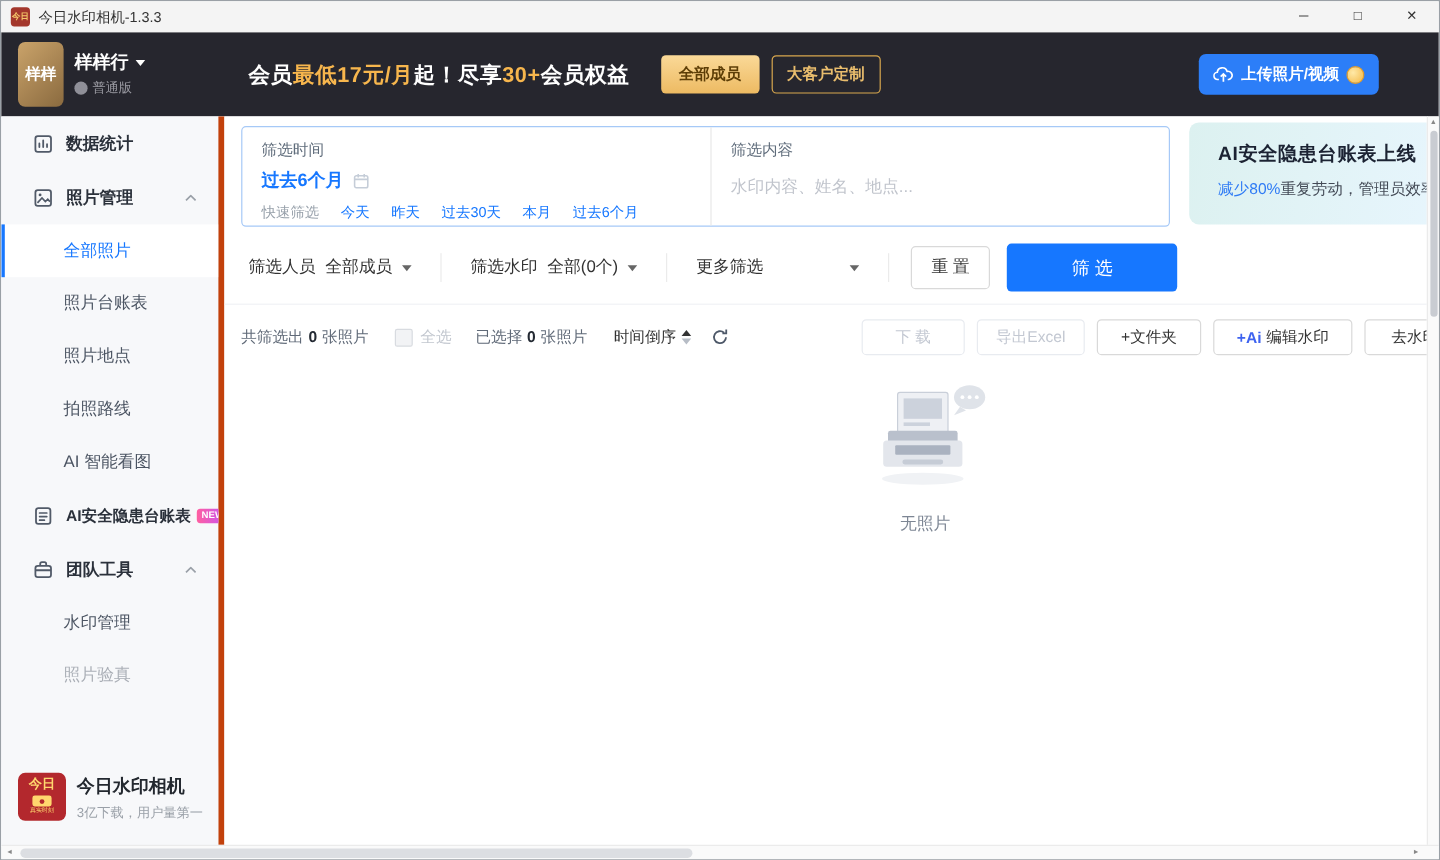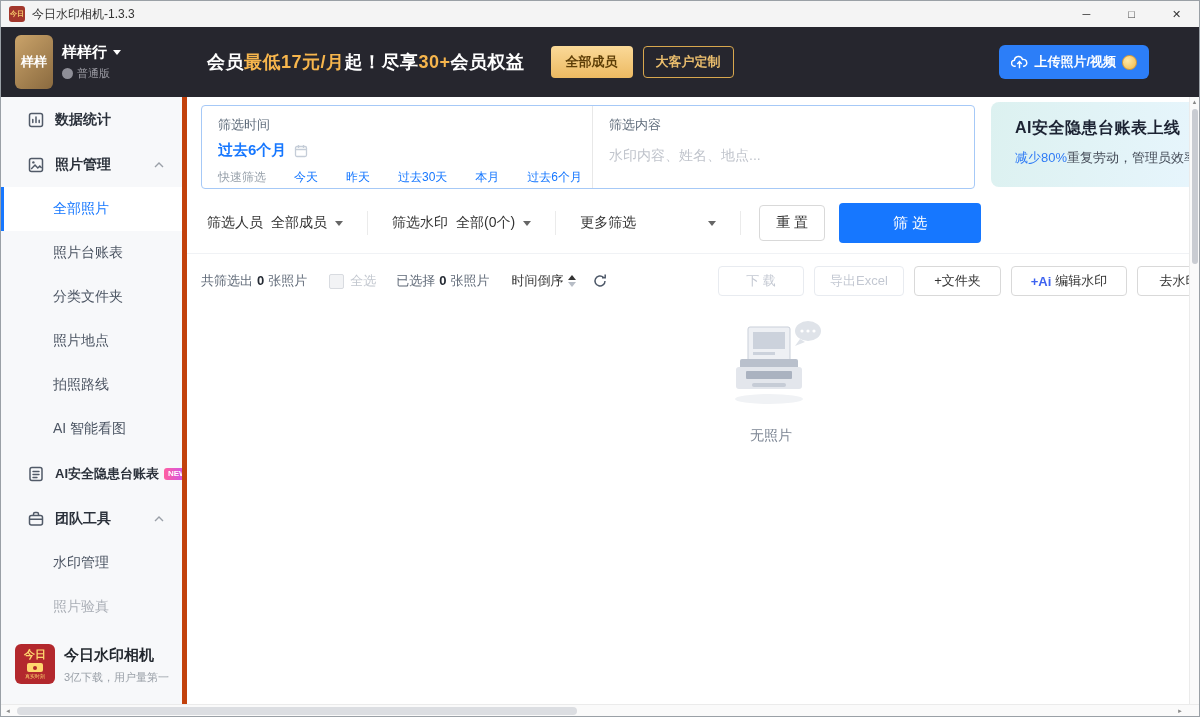--- a/index.html
+++ b/index.html
@@ -72,21 +72,21 @@
 
   
   .main{flex:1;margin-right:10px;background:#fff;position:relative;overflow:hidden;}
 
   .filter-panel{position:absolute;left:14px;top:8px;width:774px;height:84px;border:1px solid #a6c9f7;border-radius:4px;display:flex;}
   .fp-left{width:390px;flex:0 0 390px;padding:10px 16px;}
   .fp-right{flex:1;border-left:1px solid #e8e8e8;padding:10px 16px;}
   .fp-label{font-size:13px;color:#5f6c7b;}
   .fp-value-row{display:flex;align-items:center;gap:8px;margin-top:7px;}
   .fp-value{font-size:15px;font-weight:bold;color:#1677ff;cursor:pointer;}
-  .fp-quick{display:flex;align-items:center;gap:28px;margin-top:9px;font-size:12px;white-space:nowrap;}
+  .fp-quick{display:flex;align-items:center;gap:18px;margin-top:9px;font-size:12px;white-space:nowrap;}
   .fp-quick-label{color:#98a1ab;}
   .fp-link{color:#1677ff;cursor:pointer;text-decoration:none;}
   .fp-placeholder{font-size:14px;color:#c0c4cc;margin-top:13px;cursor:text;}
 
   .promo-card{position:absolute;left:804px;top:5px;width:250px;height:85px;border-radius:8px;
               background:linear-gradient(100deg,#dcf1f0,#e9f6ff);padding:16px 0 0 24px;cursor:pointer;}
   .pc-title{font-size:16px;font-weight:bold;color:#1c2333;letter-spacing:.5px;white-space:nowrap;}
   .pc-desc{font-size:13px;margin-top:10px;white-space:nowrap;color:#434a56;}
   .pc-hl{color:#2f7bf5;}
 
@@ -206,23 +206,20 @@
             </svg>
         </span>
       </div>
 
       <div class="nav-item child active">
         <span class="active-bar"></span>
         <span class="nav-label">全部照片</span>
       </div>
       <div class="nav-item child">
         <span class="nav-label">照片台账表</span>
-      </div>
-      <div class="nav-item child">
-        <span class="nav-label">分类文件夹</span>
       </div>
       <div class="nav-item child">
         <span class="nav-label">照片地点</span>
       </div>
       <div class="nav-item child">
         <span class="nav-label">拍照路线</span>
       </div>
       <div class="nav-item child">
         <span class="nav-label">AI 智能看图</span>
       </div>

